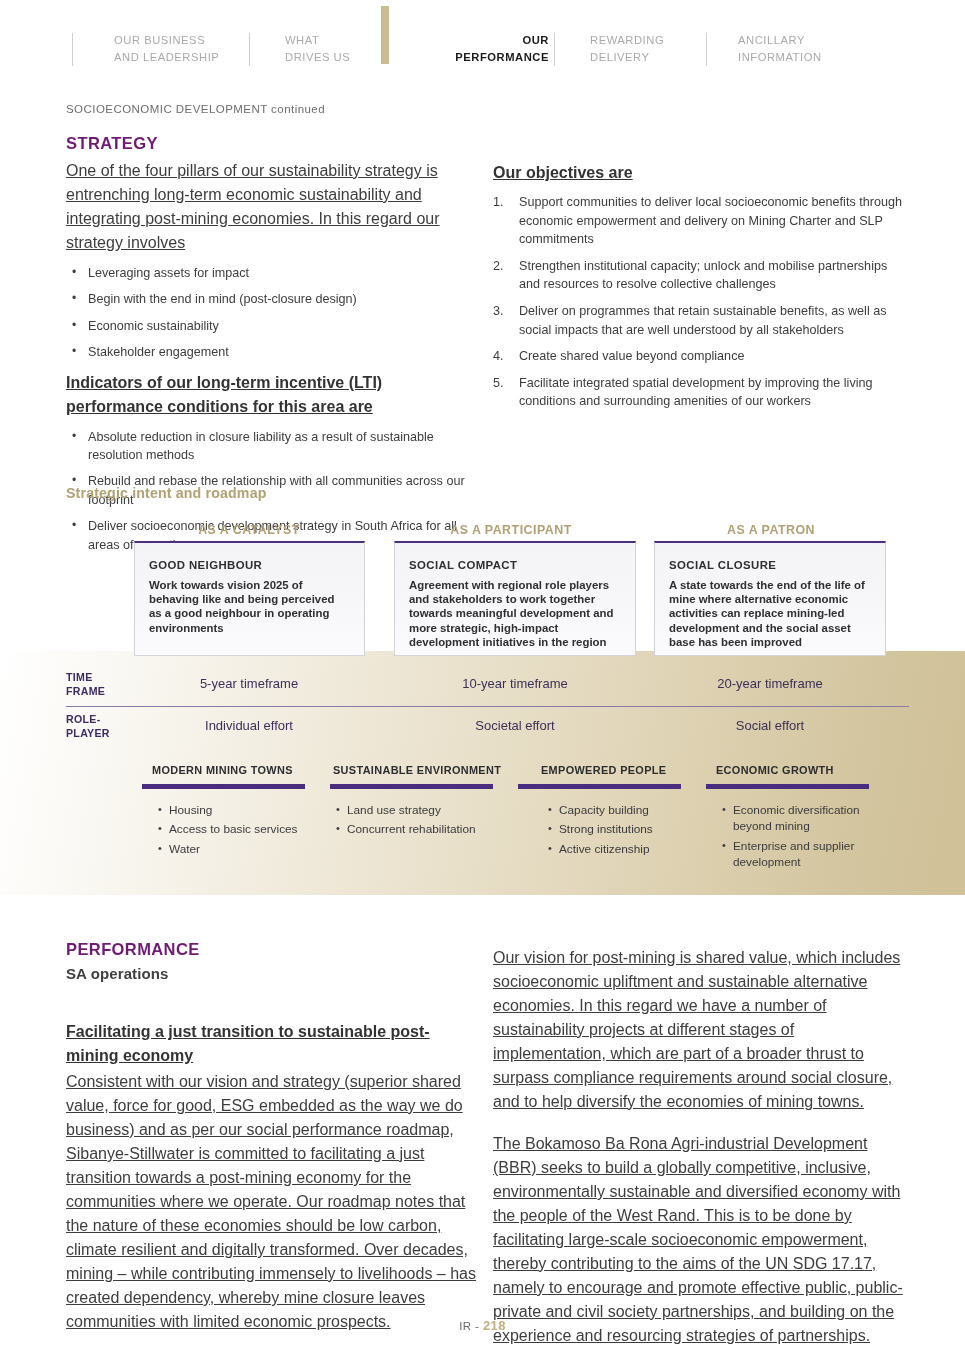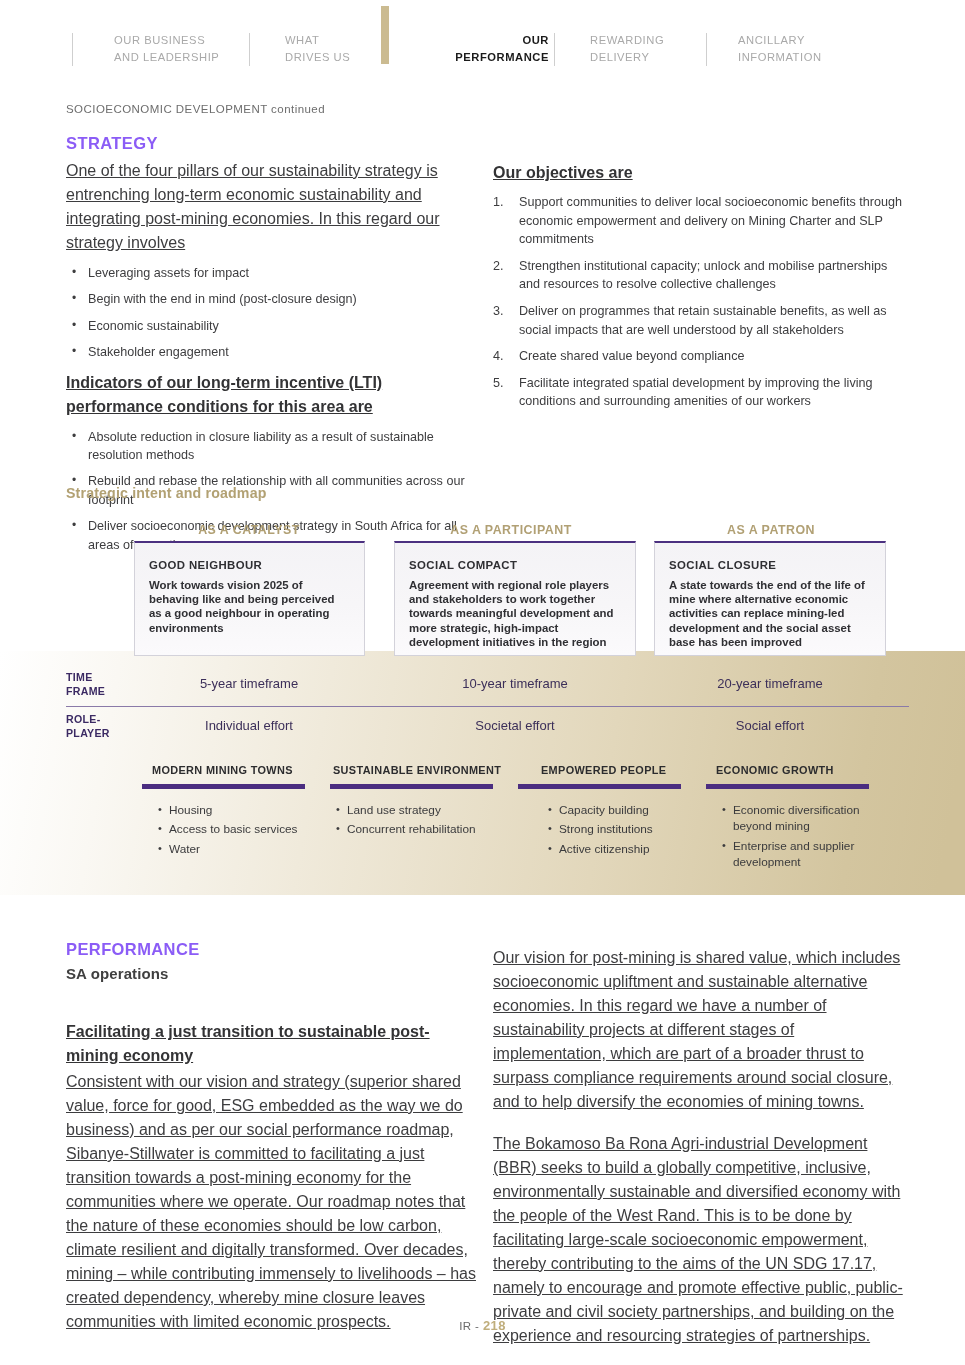--- a/index.html
+++ b/index.html
@@ -56,21 +56,21 @@
     letter-spacing: 0.45px;
     color: #6d6d6d;
   }
 
   
   h2.head {
     position: absolute;
     font-size: 16.5px;
     font-weight: bold;
     letter-spacing: 0.4px;
-    color: #8b5cf6;
+    color: #701a75;
   }
   .col-l { position: absolute; left: 66px; width: 410px; }
   .col-r { position: absolute; left: 493px; width: 410px; }
 
   .para {
     font-size: 16px;
     line-height: 24px;
     color: #3d3d3f;
     text-decoration: underline;
   }

